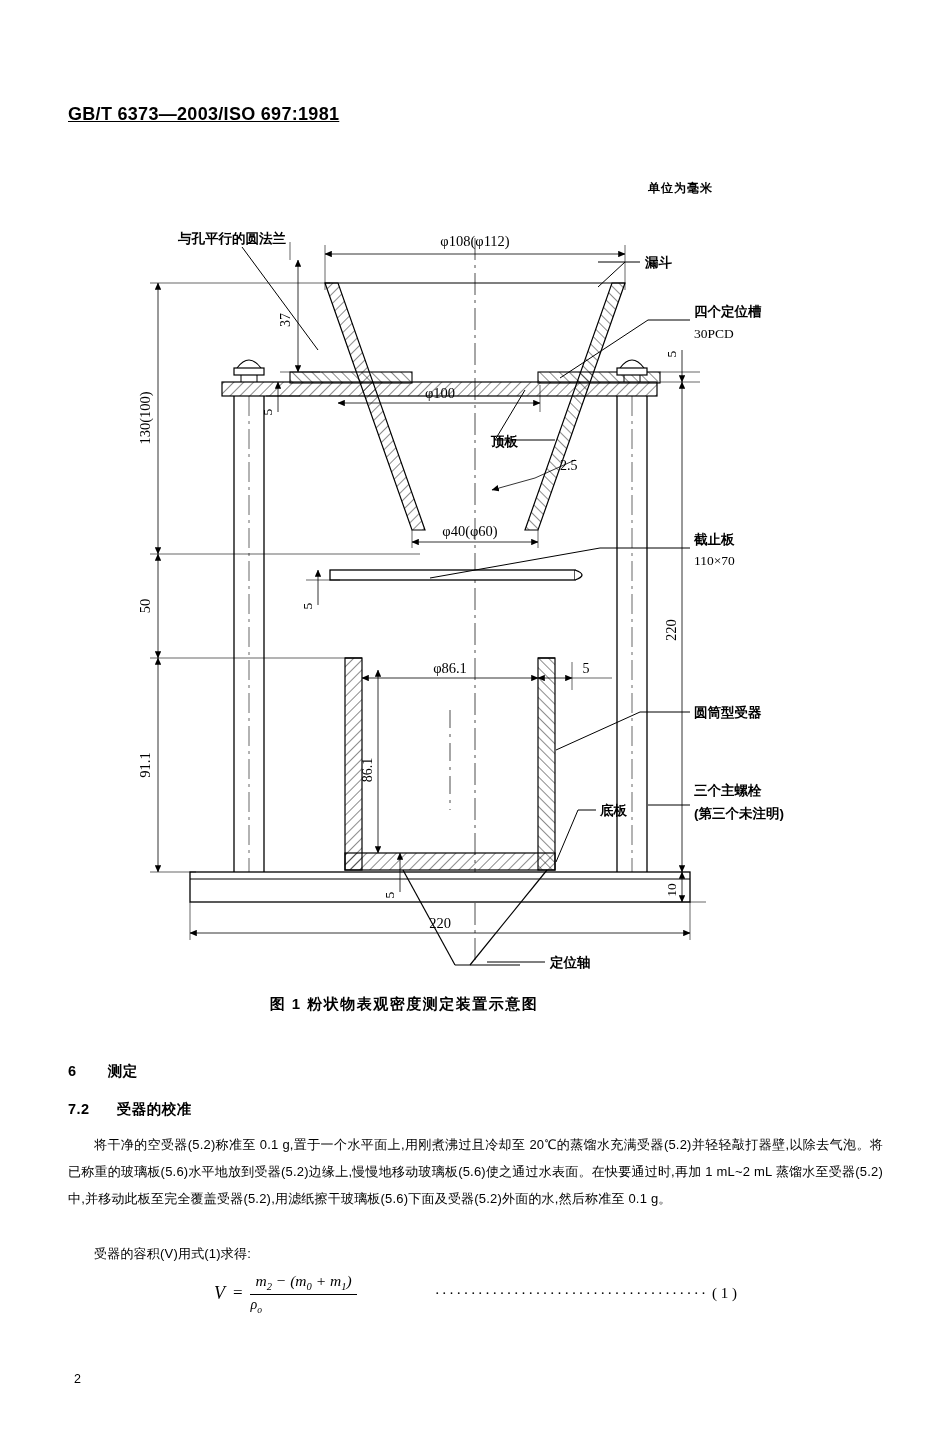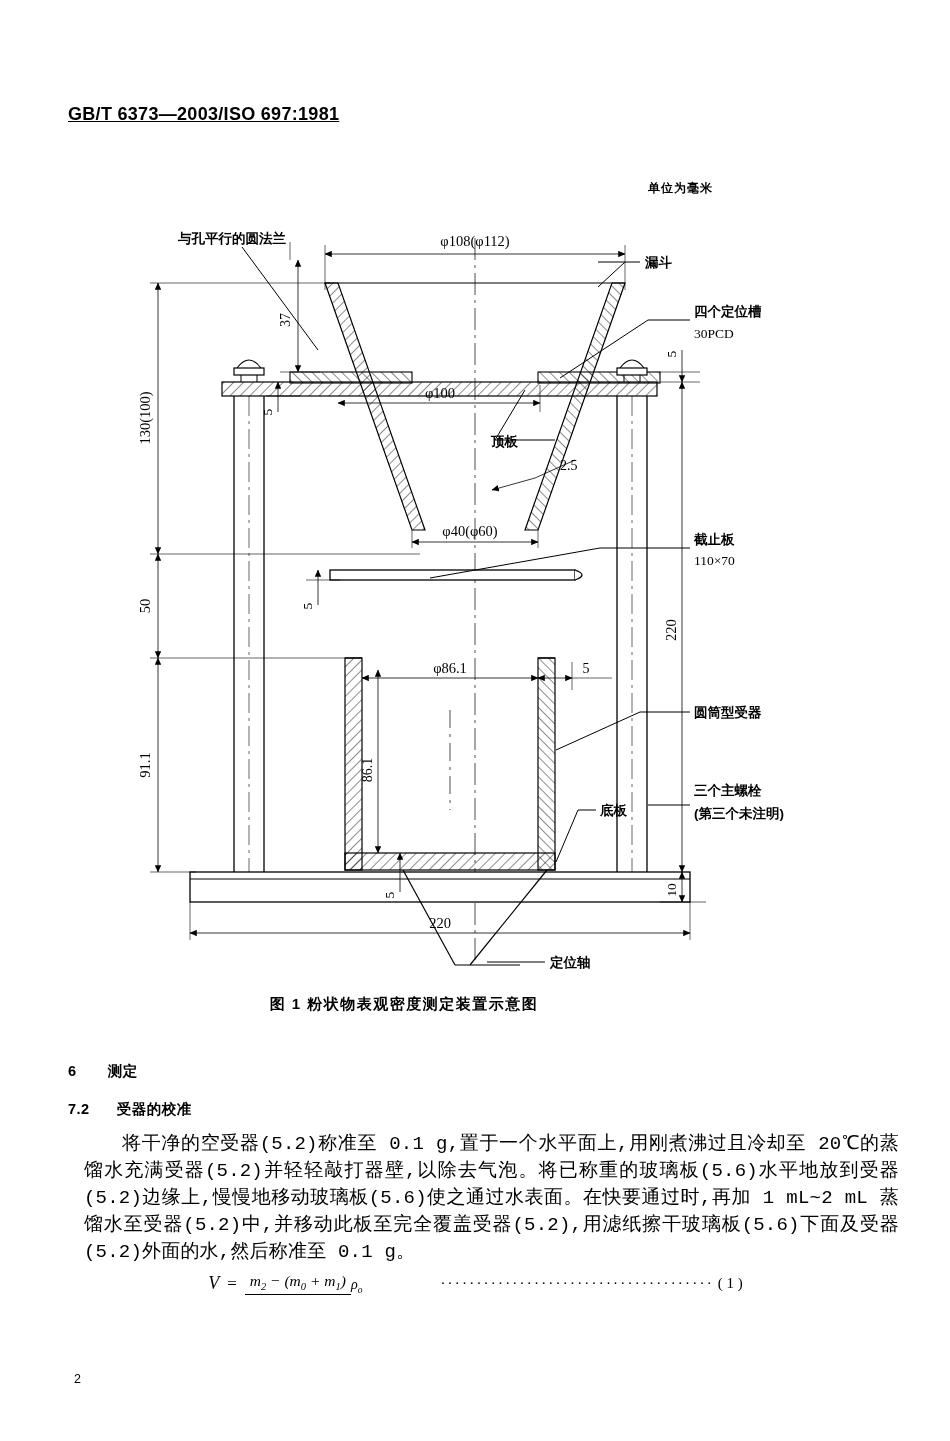--- a/index.html
+++ b/index.html
@@ -85,24 +85,24 @@
     font-size: 14.5px;
     letter-spacing: 0.5px;
     white-space: nowrap;
     text-align: center;
   }
   #sec6 { left: 68px; top: 1062px; }
   #sec61 { left: 68px; top: 1100px; }
 
   .para {
     position: absolute;
-    left: 84px;
+    left: 68px;
     width: 815px;
-    font-family: Liberation Mono, monospace;
-    font-size: 19px;
+    font-family: Liberation Sans, sans-serif;
+    font-size: 13px;
     line-height: 27px;
     text-align: justify;
     text-justify: inter-character;
     letter-spacing: 0.2px;
   }
   #para1 { top: 1131px; text-indent: 2em; }
   #para2 { top: 1240px; text-indent: 2em; }
 
   
   .formula-row {
@@ -113,21 +113,22 @@
     display: flex;
     align-items: center;
     justify-content: center;
     font-family: "Liberation Serif", "DejaVu Serif", serif;
     font-size: 16px;
   }
   .f-var { font-style: italic; margin-right: 8px; font-size: 18px; }
   .f-eq { margin-right: 8px; font-size: 17px; }
   .frac {
     display: inline-flex;
-    align-items: flex-end;
+    flex-direction: column;
+    align-items: flex-start;
     vertical-align: middle;
   }
   .frac .num {
     padding: 0 5px 2px 5px;
     border-bottom: 1.3px solid #000;
     font-style: italic;
     font-size: 15.5px;
     white-space: nowrap;
   }
   .frac .den {
@@ -371,20 +372,21 @@
     <span>测定</span>
   </div>
 
   <div class="sec-num" id="sec61">
     <span>7.2</span>
     <span style="display:inline-block;width:18px"></span>
     <span>受器的校准</span>
   </div>
 
   <div class="para" id="para1">将干净的空受器(5.2)称准至 0.1 g,置于一个水平面上,用刚煮沸过且冷却至 20℃的蒸馏水充满受器(5.2)并轻轻敲打器壁,以除去气泡。将已称重的玻璃板(5.6)水平地放到受器(5.2)边缘上,慢慢地移动玻璃板(5.6)使之通过水表面。在快要通过时,再加 1 mL~2 mL 蒸馏水至受器(5.2)中,并移动此板至完全覆盖受器(5.2),用滤纸擦干玻璃板(5.6)下面及受器(5.2)外面的水,然后称准至 0.1 g。</div>
+  <div class="para" id="para2">受器的容积(V)用式(1)求得:</div>
 
   <div class="formula-row">
     <span class="f-var">V</span>
     <span class="f-eq">=</span>
     <span class="frac">
       <span class="num"><span>m</span><sub>2</sub> <span>−</span> <span>(</span><span>m</span><sub>0</sub> <span>+</span> <span>m</span><sub>1</sub><span>)</span></span>
       <span class="den"><span>ρ</span><sub>o</sub></span>
     </span>
     <span class="dots">······································</span>
     <span class="eqnum">( 1 )</span>

